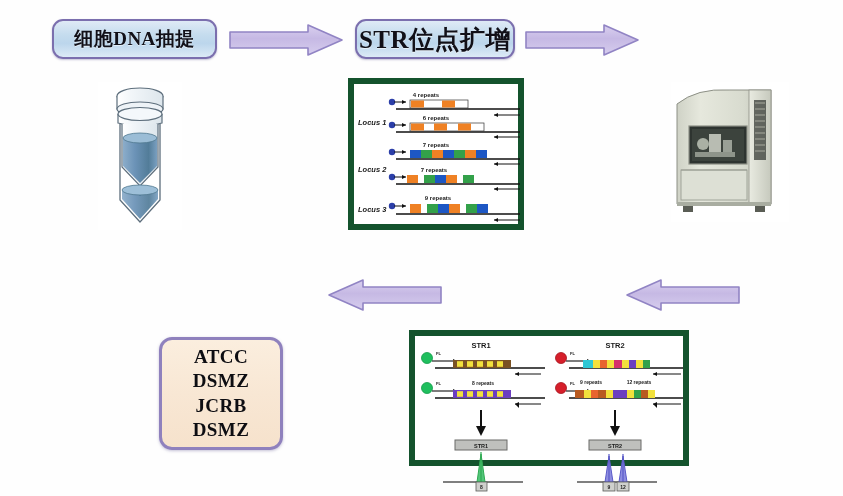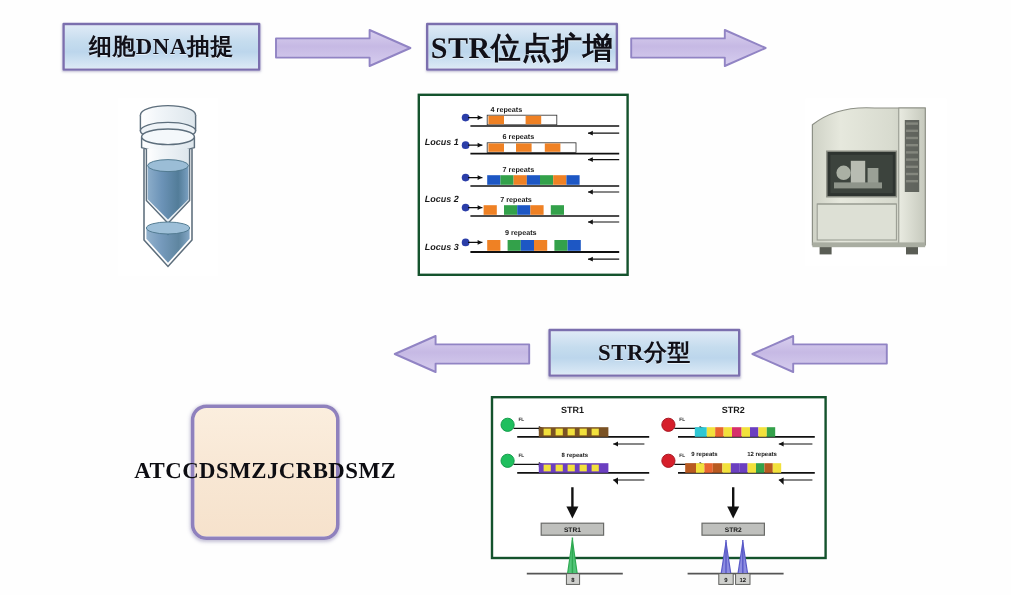--- a/index.html
+++ b/index.html
@@ -21,21 +21,21 @@
     left: 0; top: 0;
     width: 843px;
     height: 496px;
     background: #fefefe;
   }
 
   
   .pbox {
     position: absolute;
     border: 2px solid #7b6fae;
-    border-radius: 1px;
+    border-radius: 11px;
     background: linear-gradient(180deg, #dfeaf6 0%, #c5dcee 38%, #bcd6ec 62%, #dceaf6 100%);
     box-shadow: 0 1px 2px rgba(90,80,140,0.35);
     display: flex;
     align-items: center;
     justify-content: center;
     box-sizing: border-box;
     text-align: right;
   }
   .pbox .ptext {
     font-family: "Liberation Serif", "DejaVu Serif", serif;
@@ -47,21 +47,21 @@
   }
 
   
   .dbbox {
     position: absolute;
     border: 3px solid #8f81bd;
     border-radius: 13px;
     background: linear-gradient(180deg, #fbeede 0%, #f8e7d4 50%, #f6e2cc 100%);
     box-shadow: 0 1px 3px rgba(90,80,140,0.35);
     display: flex;
-    flex-direction: row;
+    flex-direction: column;
     align-items: center;
     justify-content: center;
     box-sizing: border-box;
   }
   .dbbox .dbitem {
     font-family: "Liberation Serif", "DejaVu Serif", serif;
     font-weight: bold;
     font-size: 19px;
     color: #0d0d12;
     line-height: 1.27;
@@ -73,21 +73,21 @@
     position: absolute;
   }
   .arrow svg { display: block; }
 
   
   .panel {
     position: absolute;
     background: #ffffff;
     box-sizing: border-box;
   }
-  .panel.bordered { border: 2px solid #14532d; }
+  .panel.bordered { border: 6px solid #14532d; }
   .panel svg { display: block; }
 
   .figlabel {
     font-family: "Liberation Sans", "DejaVu Sans", sans-serif;
     fill: #1a1a1a;
   }
 </style>
 </head>
 <body>
 
@@ -96,23 +96,20 @@
   <div class="pbox" style="left:52px; top:19px; width:165px; height:40px;">
     <span class="ptext" style="font-size:19px;">细胞DNA抽提</span>
   </div>
 
   <div class="pbox" style="left:355px; top:19px; width:160px; height:40px;">
     <span class="ptext" style="font-size:25px;">STR位点扩增</span>
   </div>
 
 
 
-  <div class="pbox" style="left:457px; top:274px; width:160px; height:40px;">
-    <span class="ptext" style="font-size:19px;">STR分型</span>
-  </div>
 
   <div class="arrow" style="left:228px; top:23px;">
     <svg width="116" height="34" viewBox="0 0 116 34">
       <defs>
         <linearGradient id="agr1" x1="0" y1="0" x2="0" y2="1">
           <stop offset="0%" stop-color="#d9d0ef"></stop>
           <stop offset="45%" stop-color="#c6b9e4"></stop>
           <stop offset="100%" stop-color="#d6cdee"></stop>
         </linearGradient>
       </defs>

